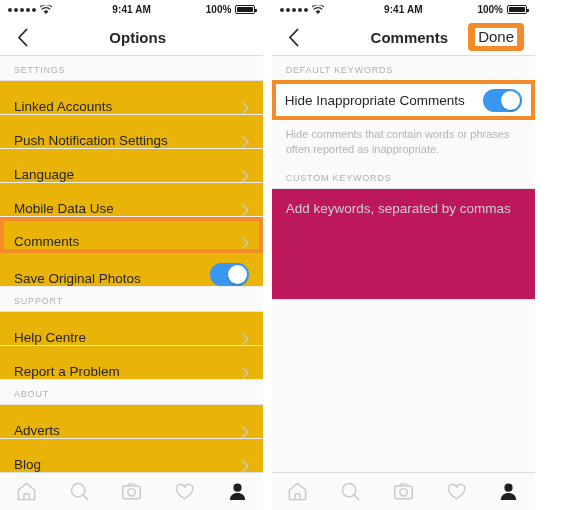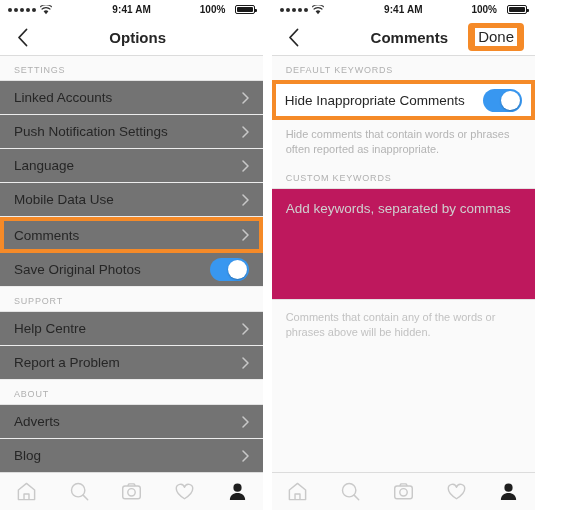--- a/index.html
+++ b/index.html
@@ -25,21 +25,21 @@
     display: flex; align-items: center;
     padding: 0 8px;
     font-size: 10px; color: #1a1a1a;
     background: #ffffff;
   }
   .sb-left { display: flex; align-items: center; gap: 4px; flex: 1; }
   .dots { display: flex; gap: 2px; align-items: center; }
   .dot { width: 4px; height: 4px; border-radius: 50%; background: #2b2b2b; }
   .wifi { display: block; }
   .sb-center { font-size: 10px; font-weight: bold; color: #1a1a1a; letter-spacing: .1px; }
-  .sb-right { flex: 1; display: flex; align-items: center; justify-content: flex-end; gap: 10px; }
+  .sb-right { flex: 1; display: flex; align-items: center; justify-content: flex-end; gap: 4px; }
   .batt-pct { font-size: 10px; font-weight: bold; color: #1a1a1a; }
   .batt { width: 20px; height: 9px; border: 1px solid #1a1a1a; border-radius: 2px; position: relative; padding: 1px; }
   .batt::after { content:""; position:absolute; right:-3px; top:3px; width:2px; height:3px; background:#1a1a1a; border-radius:0 1px 1px 0;}
   .batt i { display:block; height:100%; width:100%; background:#1a1a1a; border-radius:1px; }
 
   
   .navbar {
     height: 37px; flex: 0 0 37px;
     display: flex; align-items: center;
     background: #ffffff;
@@ -69,22 +69,22 @@
   .body { flex: 1; overflow: hidden; background: #fafafa; position: relative; }
 
   .section-header {
     padding: 9px 14px 5px;
     font-size: 9px; letter-spacing: .8px;
     color: #b0b0b0; background: #fafafa;
     text-transform: uppercase;
   }
   .list { background: #ffffff; border-top: 1px solid #e3e3e3; }
   .row {
-    height: 34px; display: flex; align-items: center;
-    padding: 0 14px; background: #737373;
+    height: 34px; display: flex; align-items: flex-end;
+    padding: 0 14px; background: #eab308;
     border-bottom: 1px solid #ededed;
     position: relative;
   }
   .row-label { font-size: 13.5px; color: #262626; flex: 1; }
   .chev { color: #c8c8c8; }
 
   .row.highlight {
     border: 4px solid #f58a28;
     height: 36px;
     padding: 0 10px;
@@ -342,21 +342,20 @@
       </div>
 
       <div class="helper">Hide comments that contain words or phrases often reported as inappropriate.</div>
 
       <div class="section-header" style="padding-top:16px;">CUSTOM KEYWORDS</div>
 
       <div class="input-area">
         <span class="placeholder">Add keywords, separated by commas</span>
       </div>
 
-      <div class="footer-note">Comments that contain any of the words or phrases above will be hidden.</div>
 
     </div>
 
     <div class="tabbar">
       <div class="tab">
         <svg width="21" height="21" viewBox="0 0 22 22">
           <path d="M2.5 9.5 L11 2.5 L19.5 9.5 L19.5 19.5 L2.5 19.5 Z" stroke="#c9c9c9" stroke-width="1.5" fill="none" stroke-linejoin="round"></path>
           <path d="M8.4 19.5 L8.4 13.6 L13.6 13.6 L13.6 19.5" stroke="#c9c9c9" stroke-width="1.5" fill="none" stroke-linejoin="round"></path>
         </svg>
       </div>

